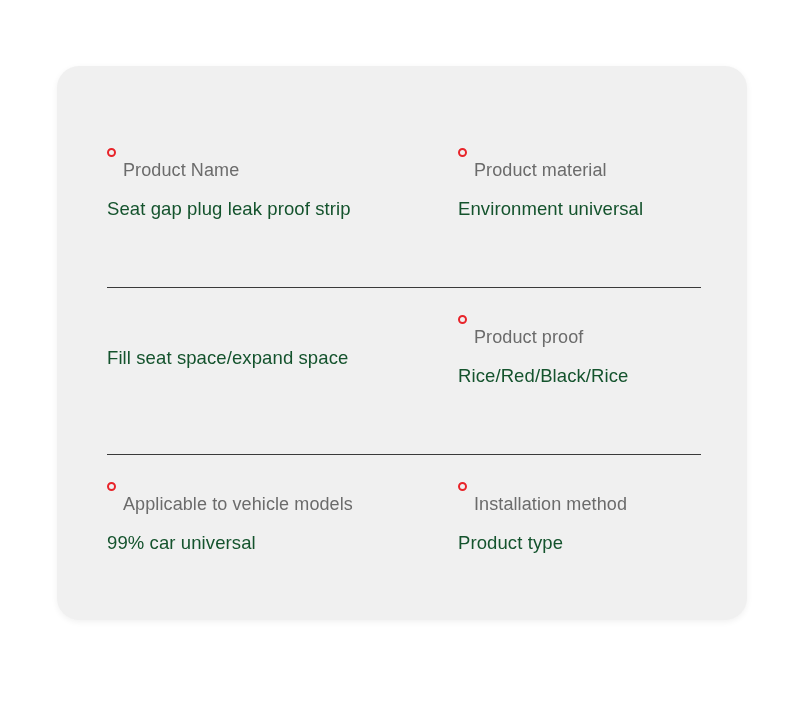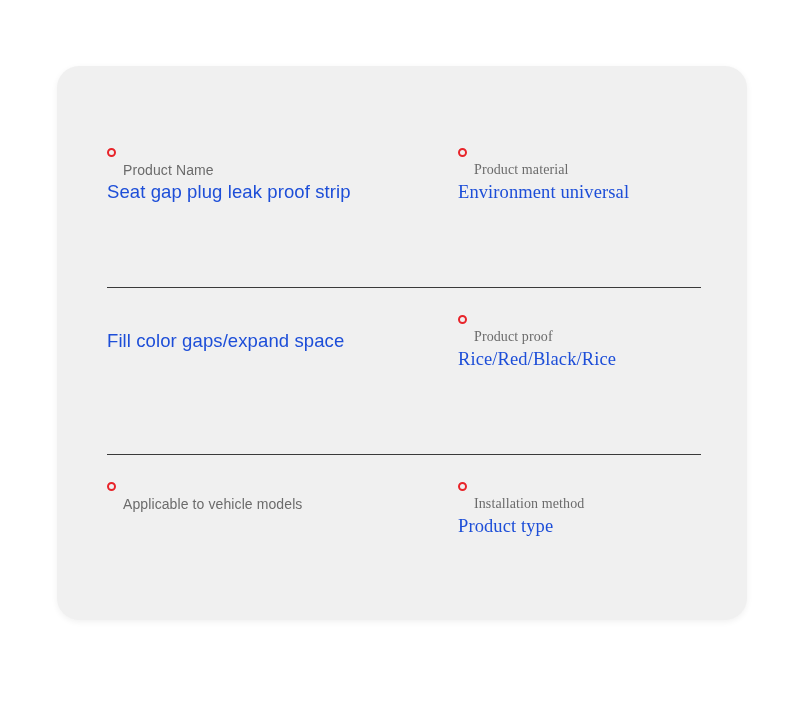--- a/index.html
+++ b/index.html
@@ -51,52 +51,51 @@
   }
 
   .cell {
     width: 50%;
     padding-top: 22px;
     box-sizing: border-box;
   }
 
   .cell.right {
     padding-left: 54px;
-    font-family: Liberation Serif, serif;
   }
 
   .label-line {
     display: flex;
     align-items: center;
     gap: 7px;
     height: 18px;
   }
 
   .bullet {
     width: 9px;
     height: 9px;
     border: 2.5px solid #e8242a;
     border-radius: 50%;
     box-sizing: border-box;
     flex: none;
     display: block;
   }
 
   .label {
-    font-size: 14px;
+    font-size: 18px;
     color: #6b6b6b;
     letter-spacing: 0.1px;
     line-height: 18px;
     margin-top: 35px;
   }
 
   .value {
-    margin-top: 19px;
+    margin-top: 36px;
     font-size: 18.5px;
-    color: #1d4ed8;
+    color: #14532d;
     letter-spacing: 0.1px;
     line-height: 24px;
   }
 </style>
 </head>
 <body>
 
 <div class="spec-card">
   <div class="grid">
 
@@ -112,37 +111,38 @@
         <div class="label-line">
           <span class="bullet"></span>
           <span class="label">Product material</span>
         </div>
         <div class="value">Environment universal</div>
       </div>
     </div>
 
     <div class="row divided">
       <div class="cell left">
-        <div class="value">Fill color gaps/expand space</div>
+        <div class="value">Fill seat space/expand space</div>
       </div>
       <div class="cell right">
         <div class="label-line">
           <span class="bullet"></span>
           <span class="label">Product proof</span>
         </div>
         <div class="value">Rice/Red/Black/Rice</div>
       </div>
     </div>
 
     <div class="row">
       <div class="cell left">
         <div class="label-line">
           <span class="bullet"></span>
           <span class="label">Applicable to vehicle models</span>
         </div>
+        <div class="value">99% car universal</div>
       </div>
       <div class="cell right">
         <div class="label-line">
           <span class="bullet"></span>
           <span class="label">Installation method</span>
         </div>
         <div class="value">Product type</div>
       </div>
     </div>
 

